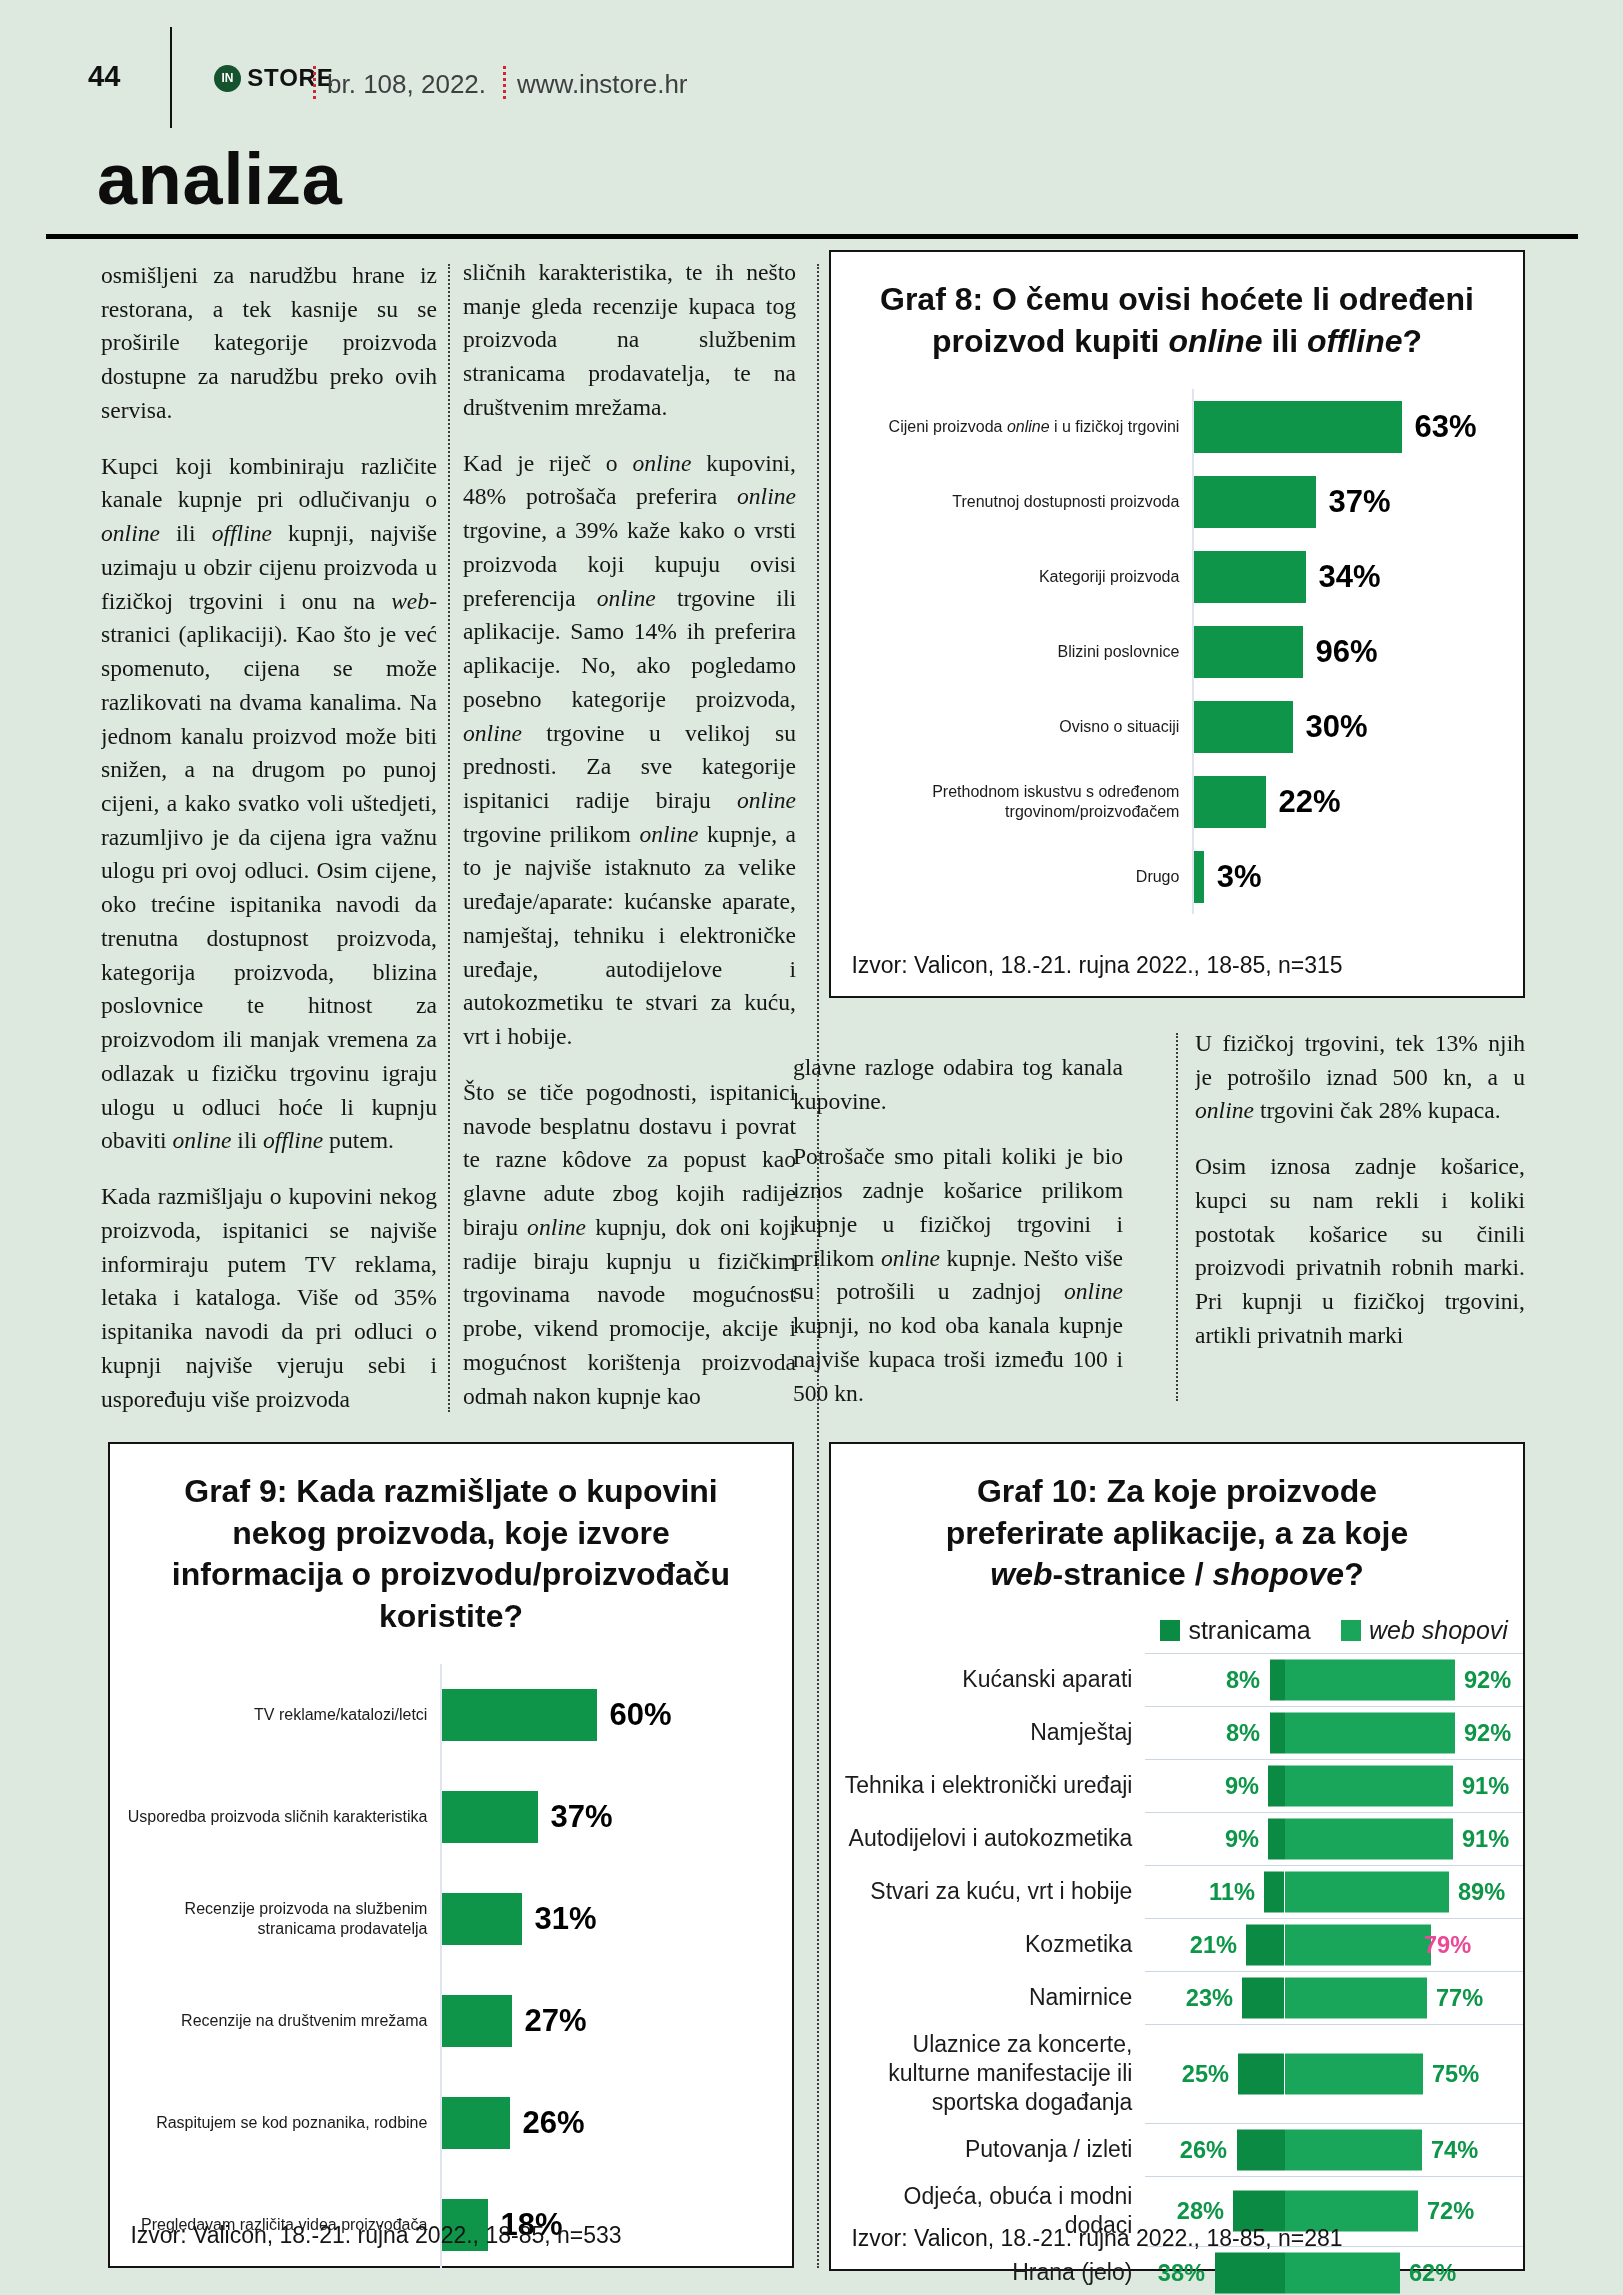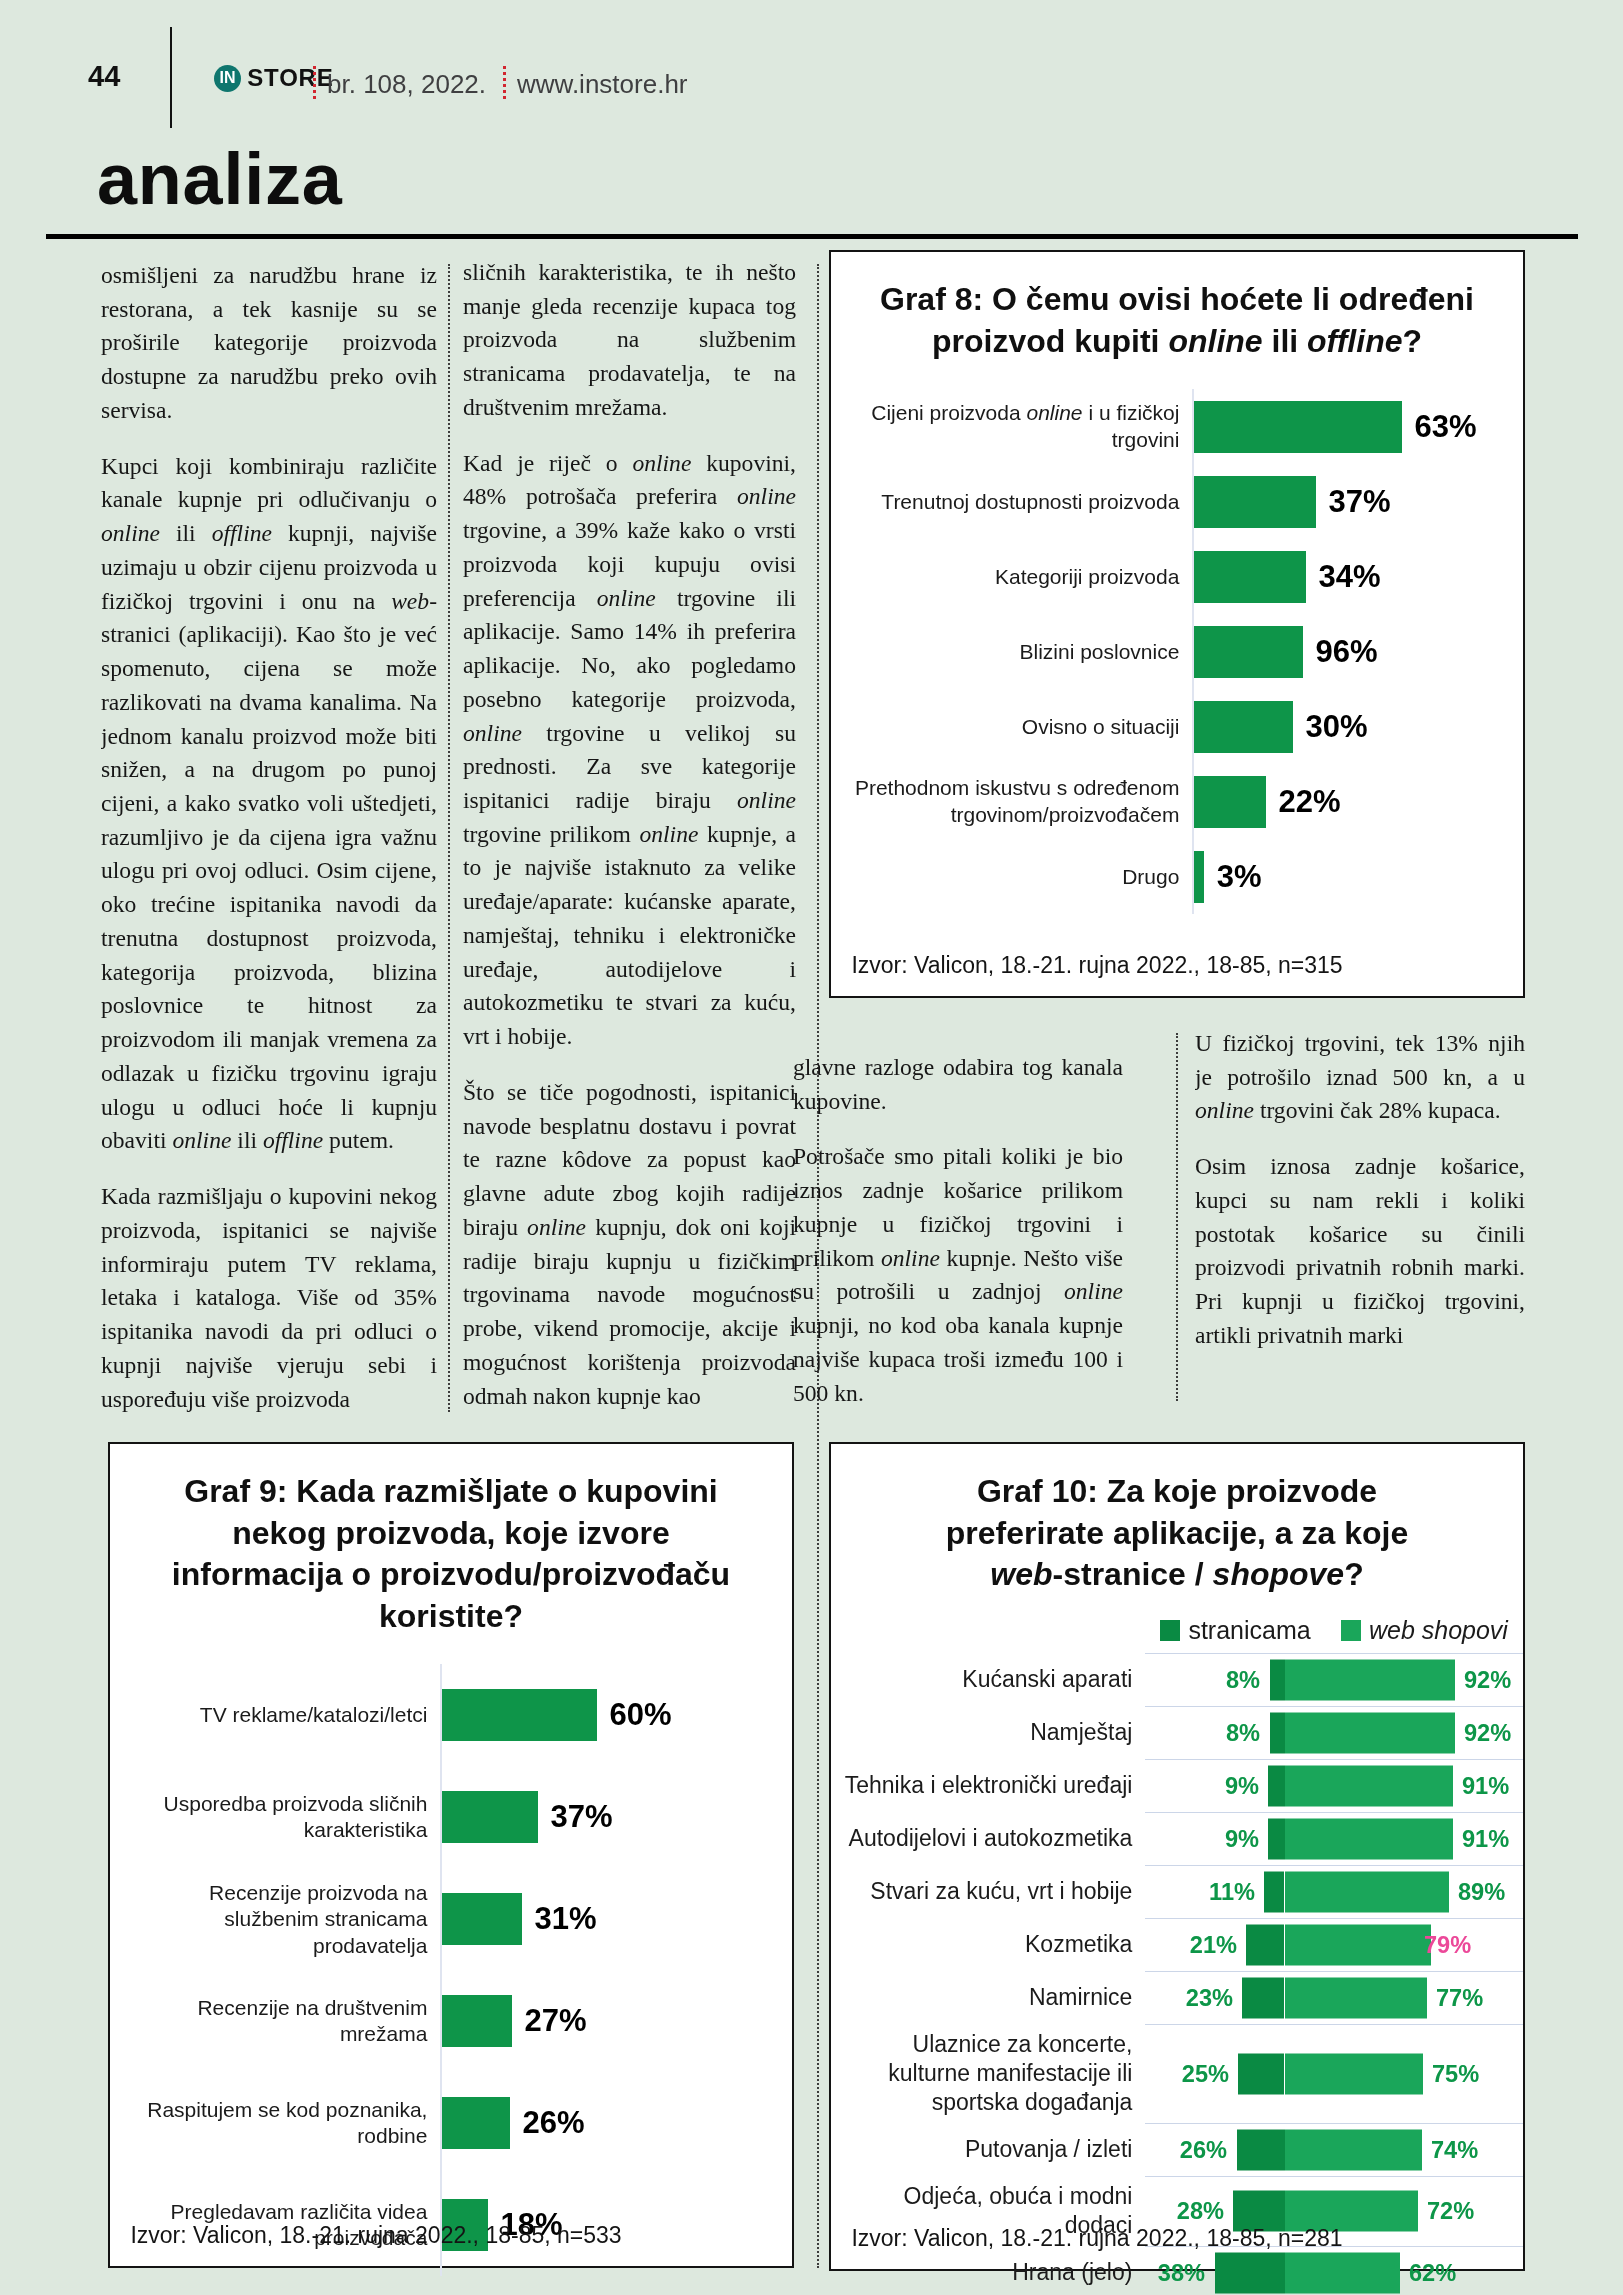--- a/index.html
+++ b/index.html
@@ -2,21 +2,21 @@
 <html lang="hr" style="font-size:12.6px"><head>
 <meta charset="utf-8">
 <style>
   html,body{margin:0;padding:0;}
   .page{position:relative;width:1623px;height:2295px;background:#dde8de;font-family:"Liberation Sans",sans-serif;color:#151515;overflow:hidden;}
 
   
   .hdr-num{position:absolute;left:88px;top:60px;font-size:29px;font-weight:bold;color:#111;}
   .hdr-vline{position:absolute;left:170px;top:27px;width:2.4px;height:101px;background:#111;}
   .logo{position:absolute;left:214px;top:64px;display:flex;align-items:center;gap:6.3px;}
-  .logo-badge{display:inline-flex;align-items:center;justify-content:center;width:27px;height:27px;border-radius:50%;background:#0f766e;color:#fff;font-size:16px;font-weight:bold;letter-spacing:0;}
+  .logo-badge{display:inline-flex;align-items:center;justify-content:center;width:27px;height:27px;border-radius:50%;background:#14532d;color:#fff;font-size:12px;font-weight:bold;letter-spacing:0;}
   .logo-store{font-size:24px;font-weight:bold;letter-spacing:0.8px;color:#111;}
   .hdr-sep{position:absolute;top:66px;width:0;height:33px;border-left:3.1px dotted #d22630;}
   .hdr-item{position:absolute;top:69px;font-size:26px;color:#3f3f41;}
   .section-title{position:absolute;left:97px;top:138px;font-size:72px;font-weight:bold;color:#0d0d0d;letter-spacing:0.8px;}
   .section-rule{position:absolute;left:46px;top:234px;width:1532px;height:4.7px;background:#000;}
 
   
   .textcol{position:absolute;text-align:justify;font-family:"Liberation Serif","DejaVu Serif",serif;font-size:23.6px;line-height:1.43;color:#161616;overflow:hidden;}
   .textcol p{margin:0 0 22px 0;}
   .textcol i{font-style:italic;}
@@ -34,21 +34,21 @@
   .box-g8{left:829px;top:250px;width:696px;height:748px;}
   .box-g9{left:108px;top:1442px;width:686px;height:826px;}
   .box-g10{left:829px;top:1442px;width:696px;height:829px;}
   .ctitle{margin:27px auto 0 auto;text-align:center;font-weight:bold;color:#101010;font-size:32px;line-height:1.3;max-width:86%;}
   .ctitle i{font-style:italic;}
   .csource{position:absolute;left:20.4px;bottom:17.3px;font-size:23px;color:#141414;}
 
   
   .hrows{margin-top:27px;}
   .brow{display:flex;align-items:center;}
-  .blabel{box-sizing:border-box;padding-right:12.6px;text-align:right;font-size:21px;line-height:1.25;color:#1b1b1b;}
+  .blabel{box-sizing:border-box;padding-right:12.6px;text-align:right;font-size:16px;line-height:1.25;color:#1b1b1b;}
   .barea{flex:1;display:flex;align-items:center;align-self:stretch;border-left:2.4px solid #dfe4f0;padding:10.2px 0;}
   .bar{height:52px;}
   .bval{margin-left:12.6px;font-weight:bold;font-size:31px;color:#000;}
 
   
   .legend{display:flex;justify-content:center;gap:30px;margin:20.4px 0 7.9px 314px;align-items:center;}
   .litem{display:flex;align-items:center;gap:7.9px;font-size:25px;color:#1b1b1b;}
   .lswatch{width:20.4px;height:20.4px;display:inline-block;}
   .g10rows{margin-top:3.1px;}
   .g10row{display:flex;align-items:stretch;}

